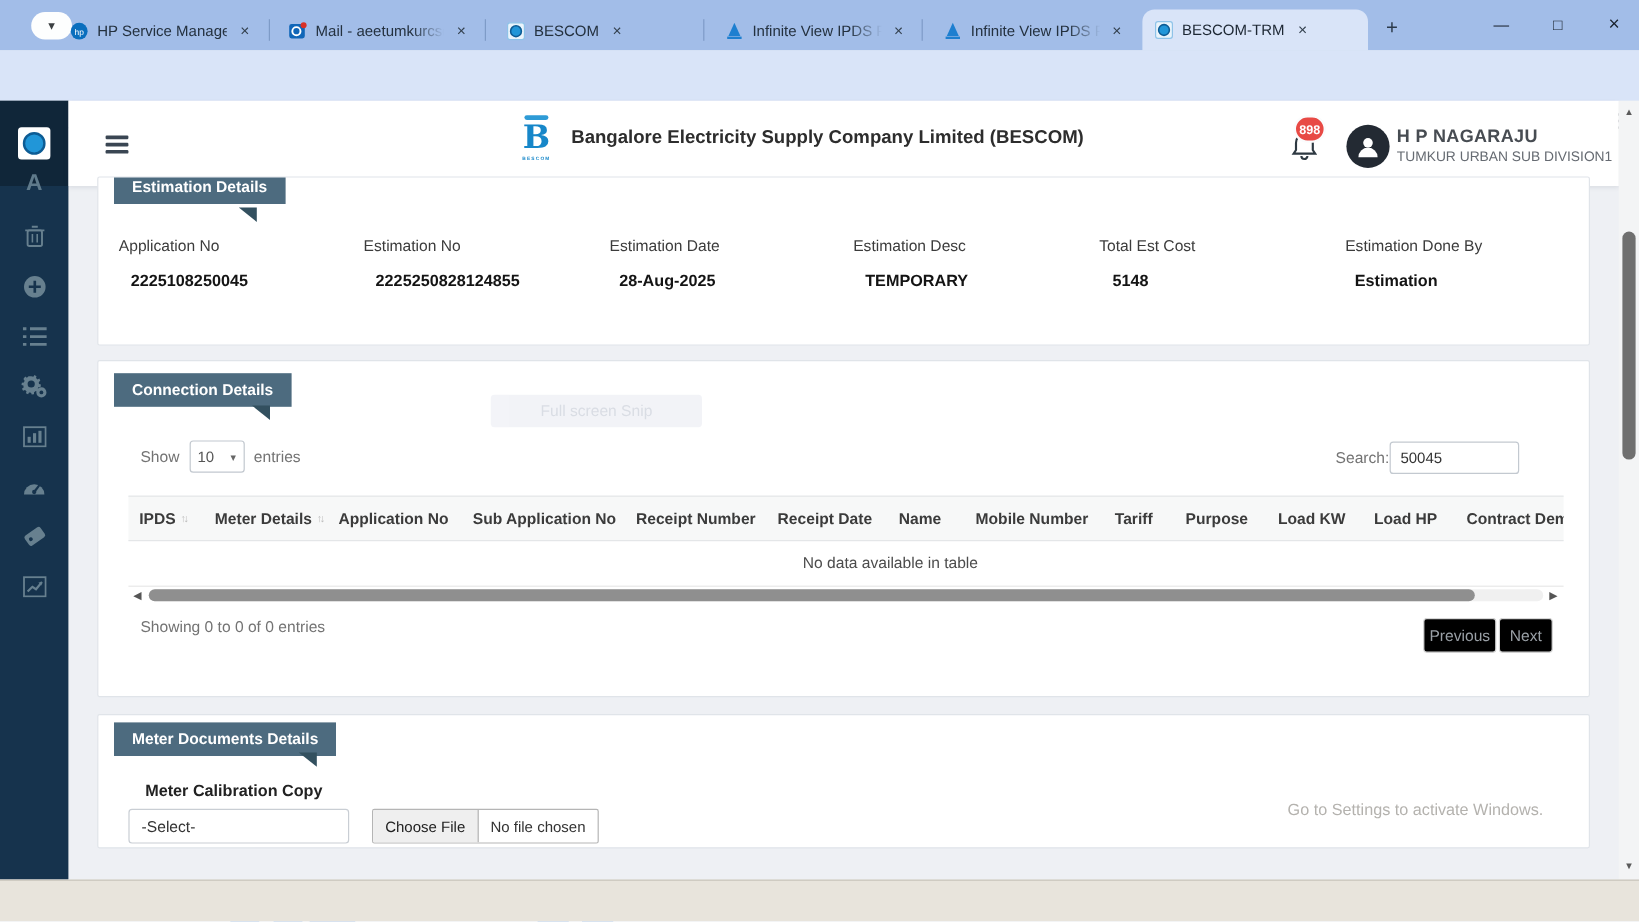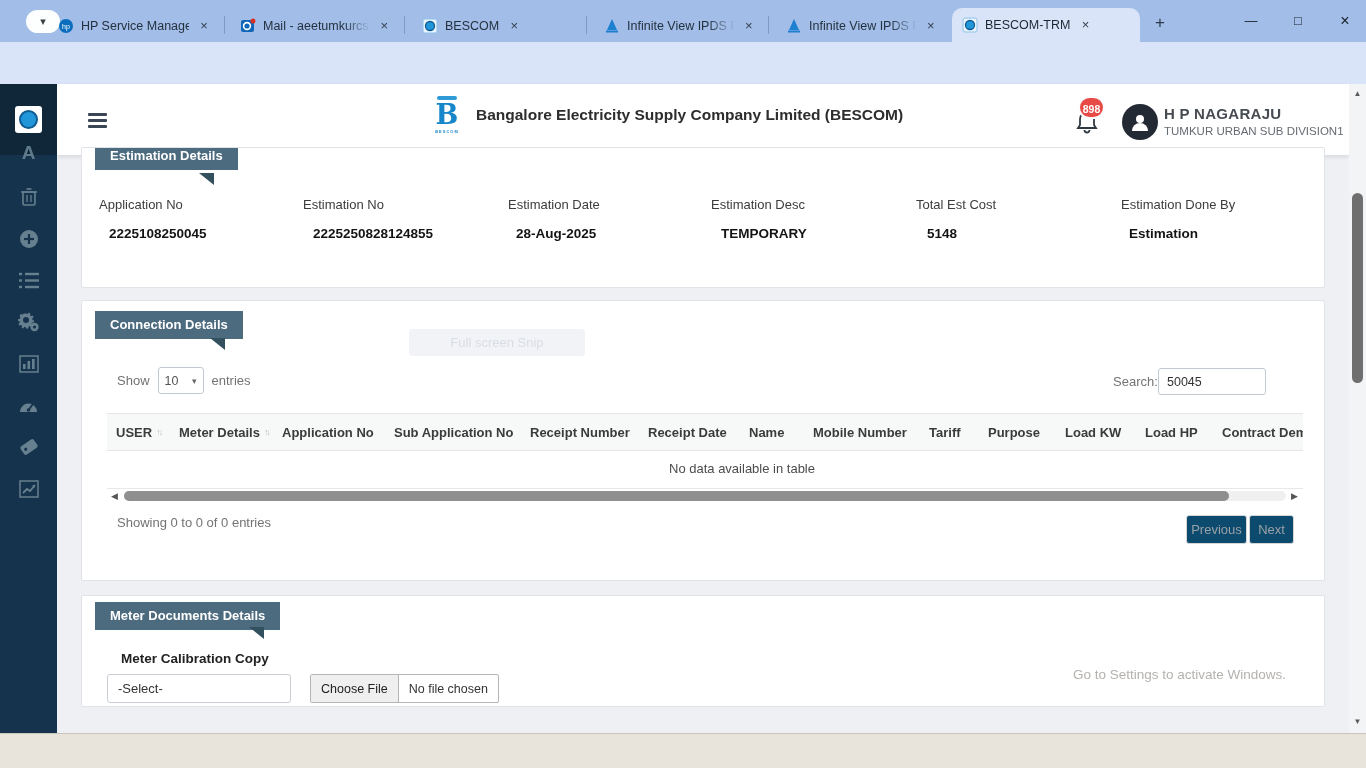--- a/index.html
+++ b/index.html
@@ -87,21 +87,21 @@
   #conn-thead { position:absolute; left:25px; top:112px; width:1196px; height:38px; background:#f7f8f8;
     border-top:1px solid #e4e6e8; border-bottom:1px solid #e4e6e8; display:flex; overflow:hidden; }
   .th { display:flex; align-items:center; gap:4px; padding:0 9px; font-size:13px; font-weight:bold; color:#3b3b3b;
     flex:0 0 auto; white-space:nowrap; overflow:hidden; }
   .sort-ic { font-size:9px; color:#bcbcbc; letter-spacing:-2px; }
   .empty-row { position:absolute; left:587px; top:160px; font-size:13px; color:#4c4c4c; }
   .tbody-border { position:absolute; left:25px; top:187px; width:1196px; border-bottom:1px solid #e8e8e8; }
   .hscroll-arrow { position:absolute; font-size:9px; color:#555; top:190px; }
   .hscroll-track { position:absolute; left:42px; top:190px; width:1162px; height:10px; background:#f0f0f0; border-radius:5px; }
   .hscroll-thumb { position:absolute; left:0; top:0; width:1105px; height:10px; background:#8f8f8f; border-radius:5px; }
-  .pg-btn { position:absolute; height:29px; background:#0c4a6e; border:1px solid #d6d6d6; border-radius:3px;
+  .pg-btn { position:absolute; height:29px; background:#000000; border:1px solid #d6d6d6; border-radius:3px;
     font-size:13px; color:#9aa0a6; display:flex; align-items:center; justify-content:center; }
 
   
   .md-label { position:absolute; font-size:13.5px; font-weight:bold; color:#222; }
   .md-select { position:absolute; width:184px; height:29px; border:1px solid #c9ced4; border-radius:3px; background:#fff;
     font-size:13px; color:#333; display:flex; align-items:center; padding:0 10px; }
   .file-group { position:absolute; display:flex; height:29px; border:1px solid #b5b5b5; border-radius:2px; background:#fff; overflow:hidden; }
   .file-btn { background:#efefef; border-right:1px solid #b5b5b5; font-size:12.5px; color:#222; padding:0 10px;
     display:flex; align-items:center; }
   .file-text { font-size:12.5px; color:#333; padding:0 10px; display:flex; align-items:center; }
@@ -395,21 +395,21 @@
         <span style="font-size:9px;color:#666;">▾</span>
       </span>
       <span class="lbl13">entries</span>
     </div>
 
     <span class="lbl13 abs" style="left:1031px;top:73px;">Search:</span>
     <input class="search-input" style="left: 1076px; top: 67px;" value="50045">
 
     <div id="conn-thead">
       <div class="th" style="width:63px;">
-          <span>USER</span>
+          <span>IPDS</span>
           <span class="sort-ic">↑↓</span>
         </div>
       <div class="th" style="width:103px;">
           <span>Meter Details</span>
           <span class="sort-ic">↑↓</span>
         </div>
       <div class="th" style="width:112px;">
           <span>Application No</span>
         </div>
       <div class="th" style="width:136px;">

